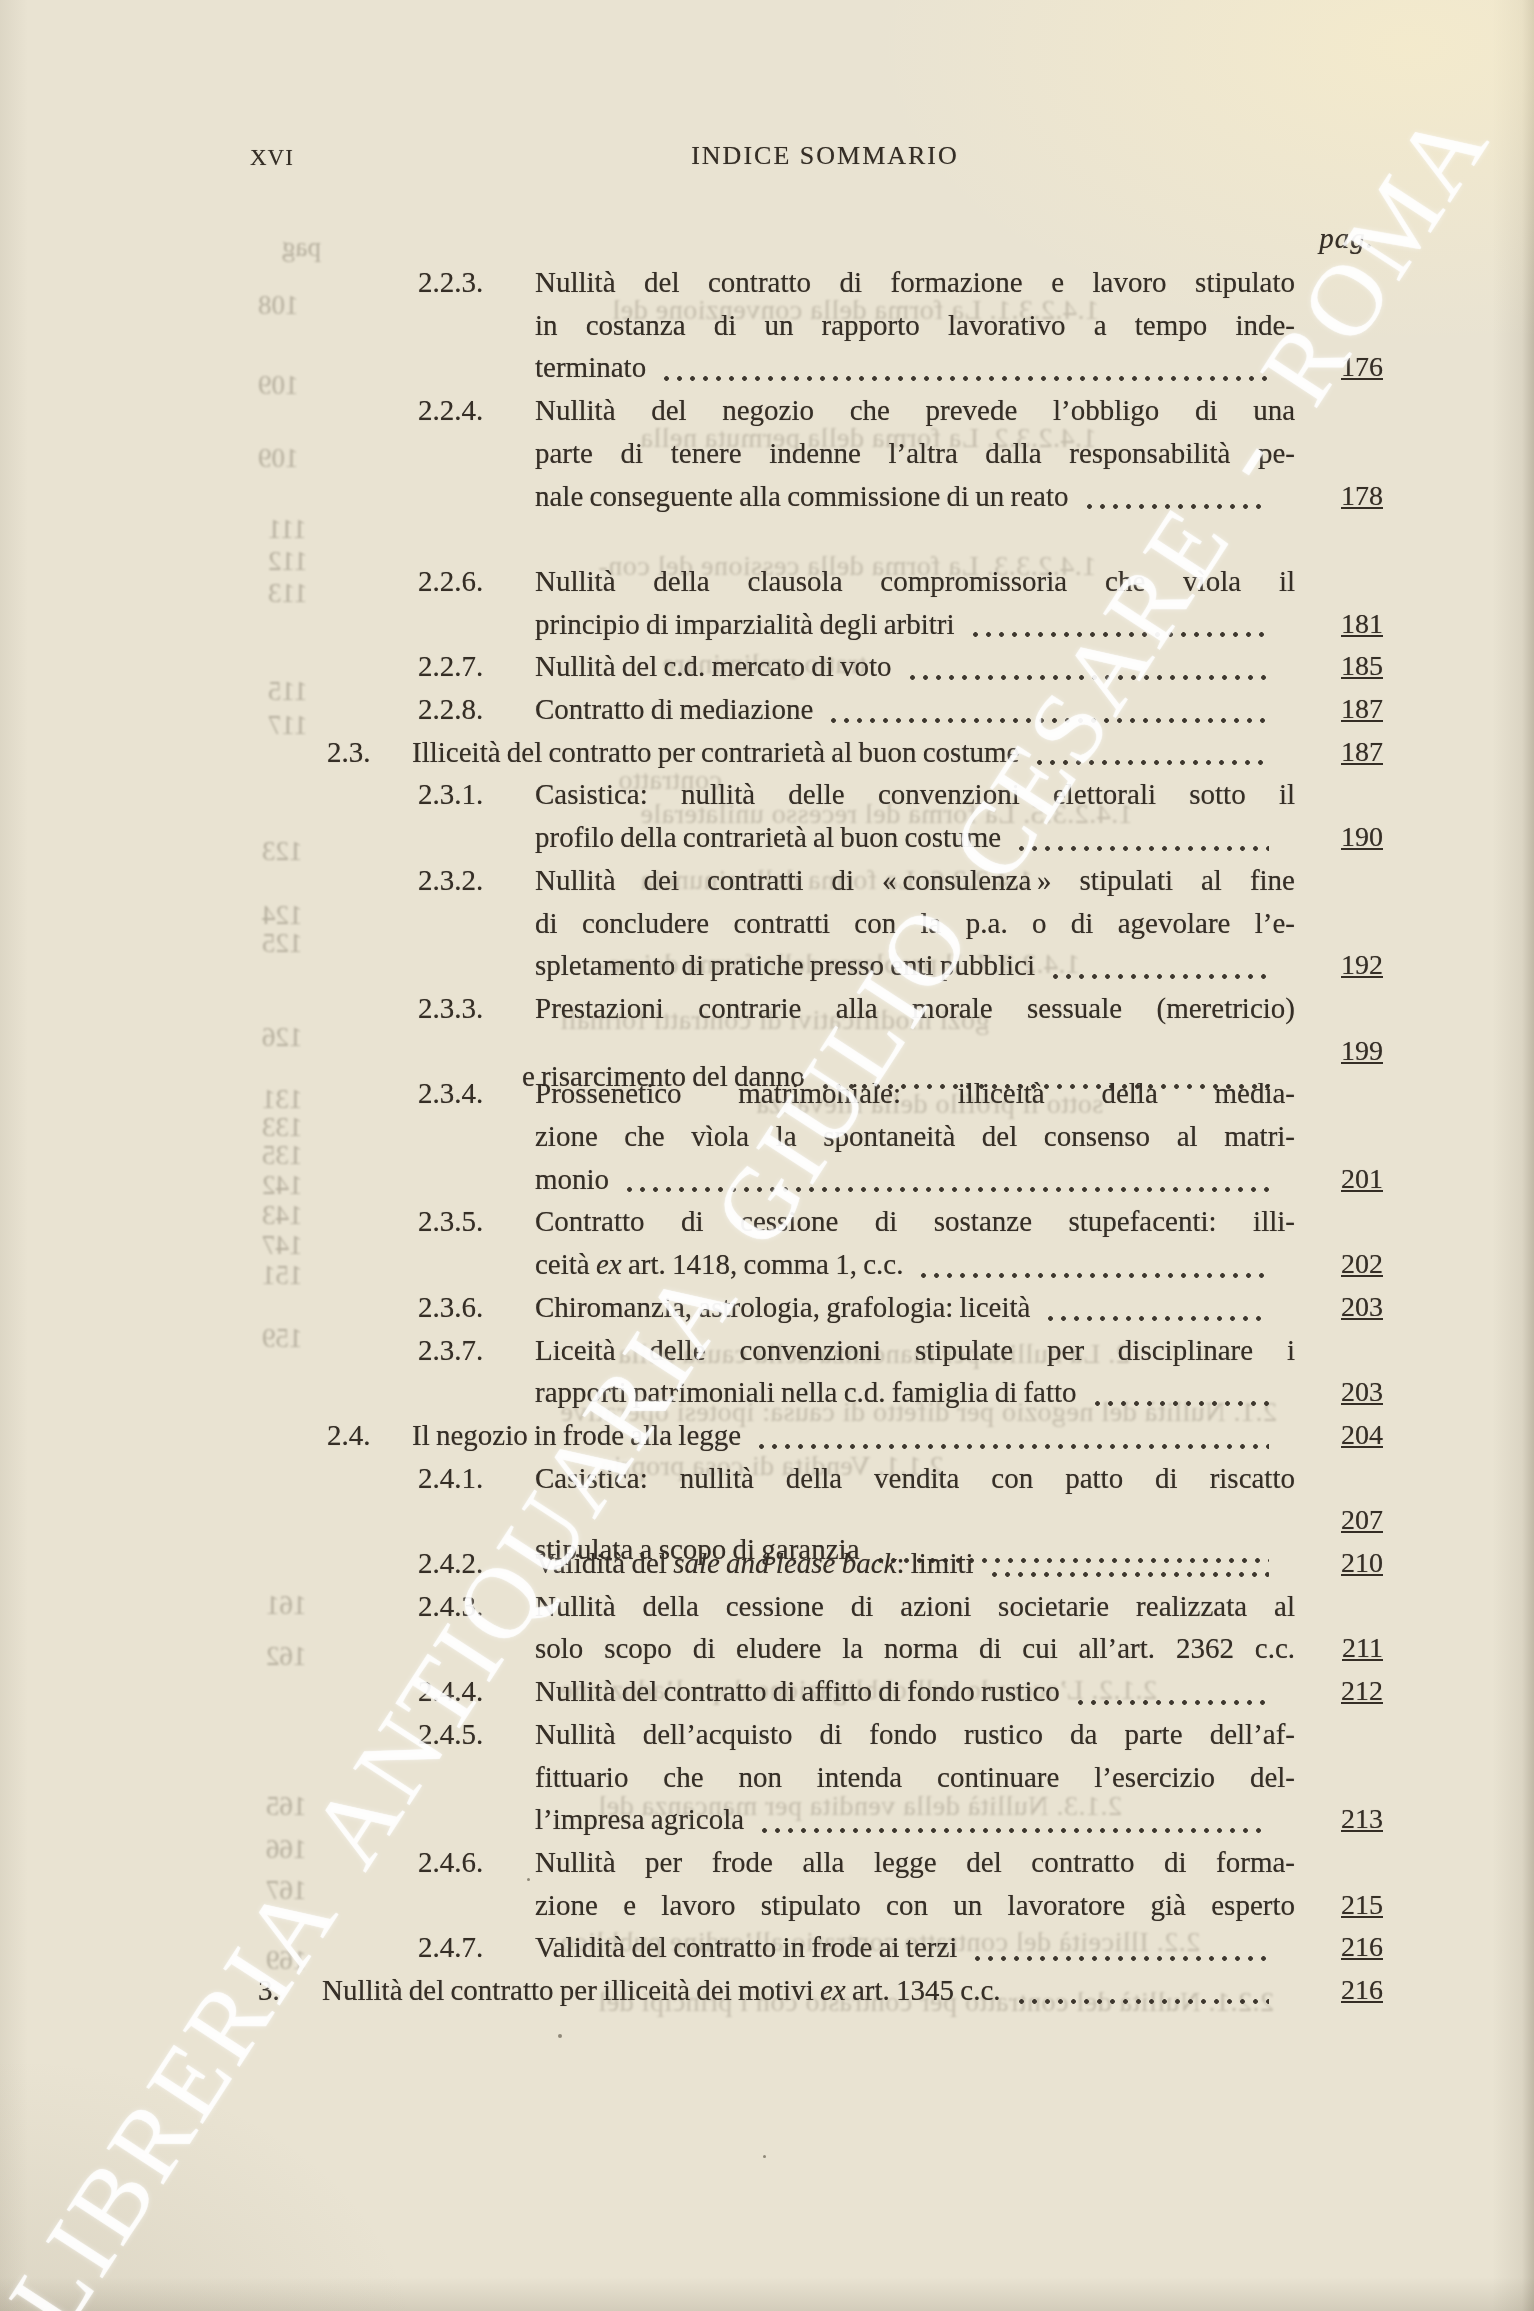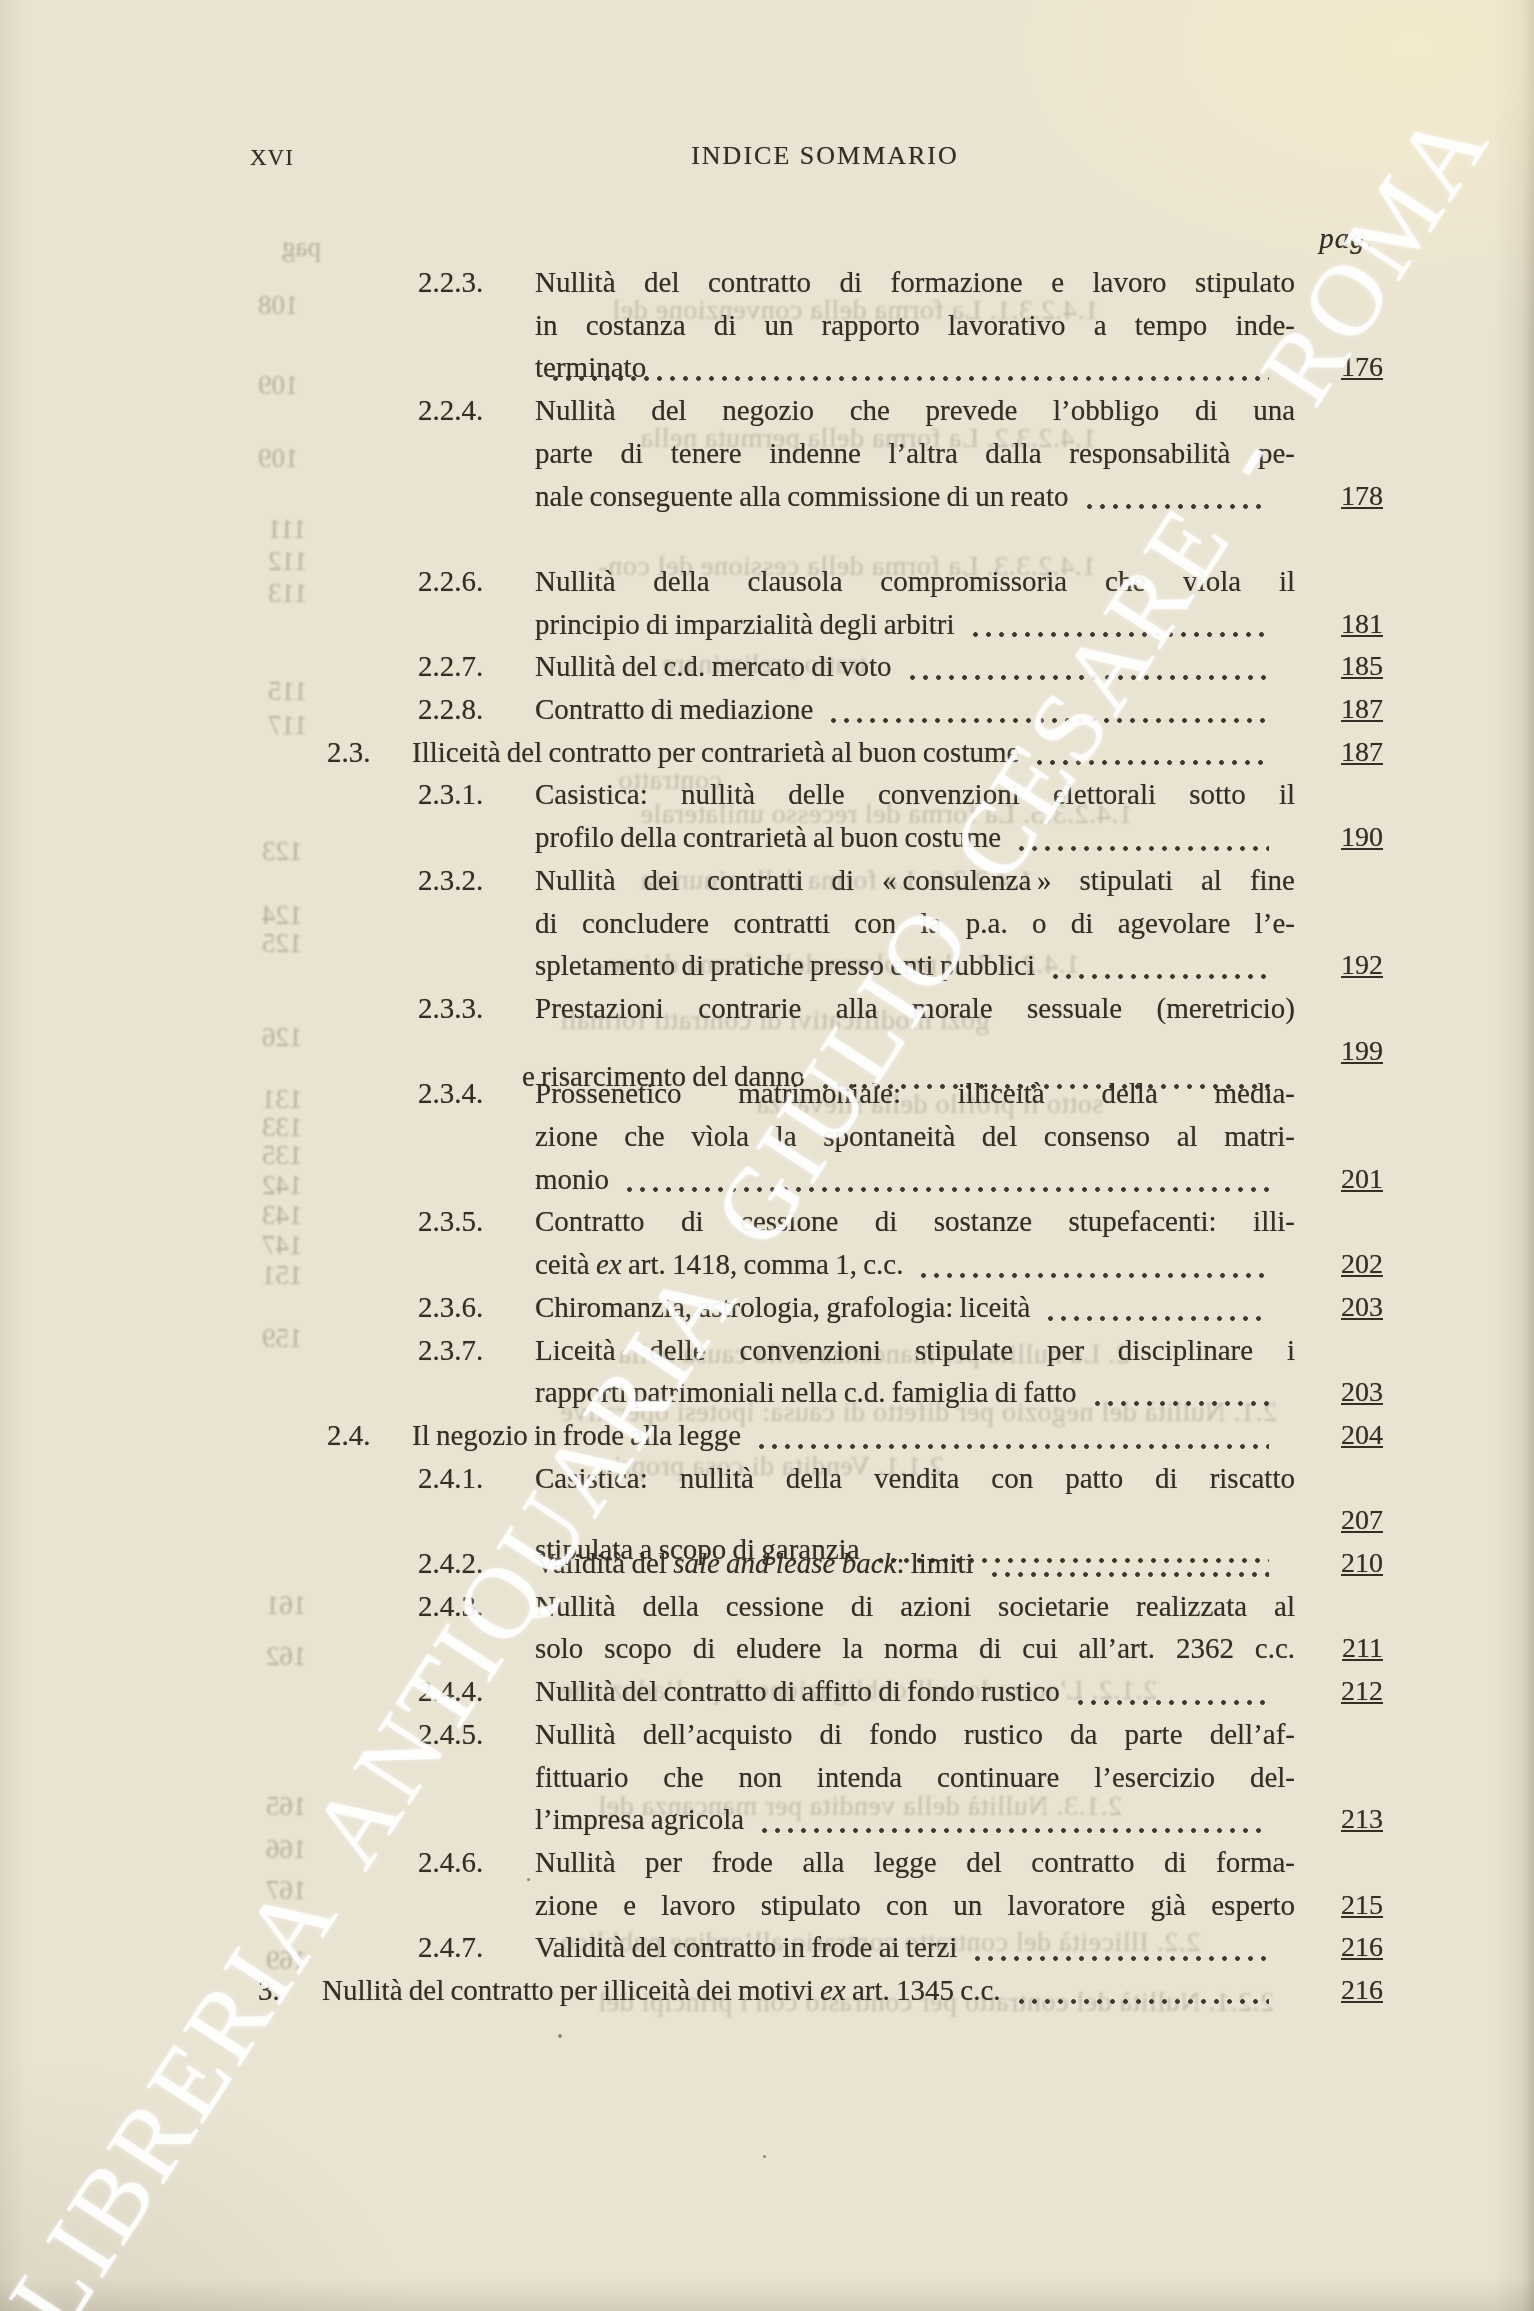--- a/index.html
+++ b/index.html
@@ -111,21 +111,21 @@
 
   <div id="toc">
       <div class="row inked" style="top: 261px;">
         <span class="num" style="left: 418px;">2.2.3.</span>
         <div class="body justify" style="left: 535px;"><span>Nullità del contratto di formazione e lavoro stipulato</span></div>
       </div>
       <div class="row inked" style="top: 303.7px;">
         <div class="body justify" style="left: 535px;"><span>in costanza di un rapporto lavorativo a tempo inde-</span></div>
       </div>
       <div class="row inked" style="top: 346.4px;">
-        <div class="body leader" style="left: 535px; flex-direction: column;">
+        <div class="body leader" style="left: 535px;">
           <span class="t"><span>terminato</span></span>
           <span class="lead"></span>
         </div>
         <span class="pg">176</span>
       </div>
       <div class="row inked" style="top: 389.1px;">
         <span class="num" style="left: 418px;">2.2.4.</span>
         <div class="body justify" style="left: 535px;"><span>Nullità del negozio che prevede l’obbligo di una</span></div>
       </div>
       <div class="row inked" style="top: 431.8px;">

